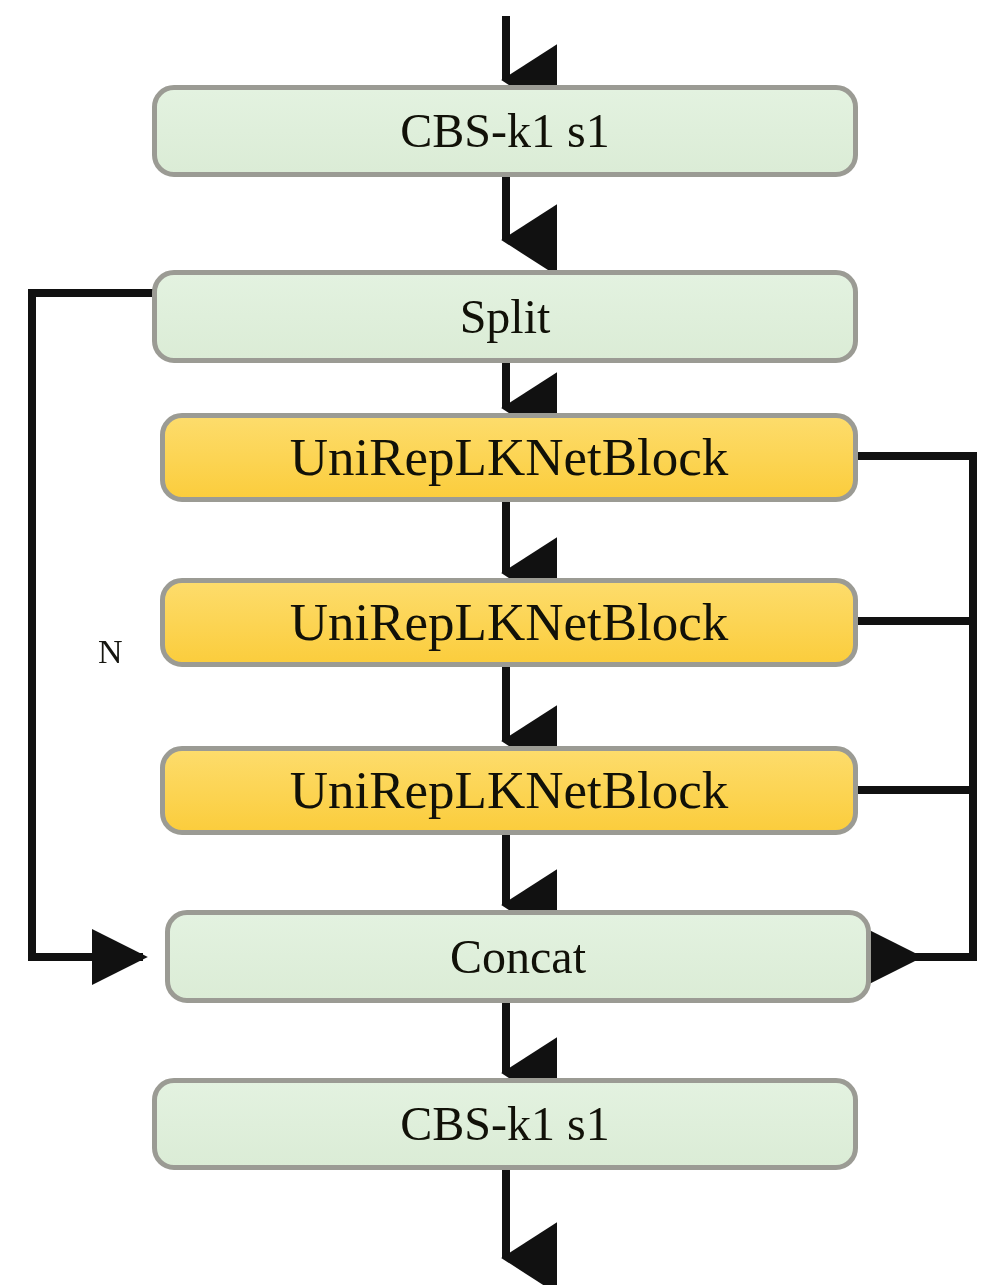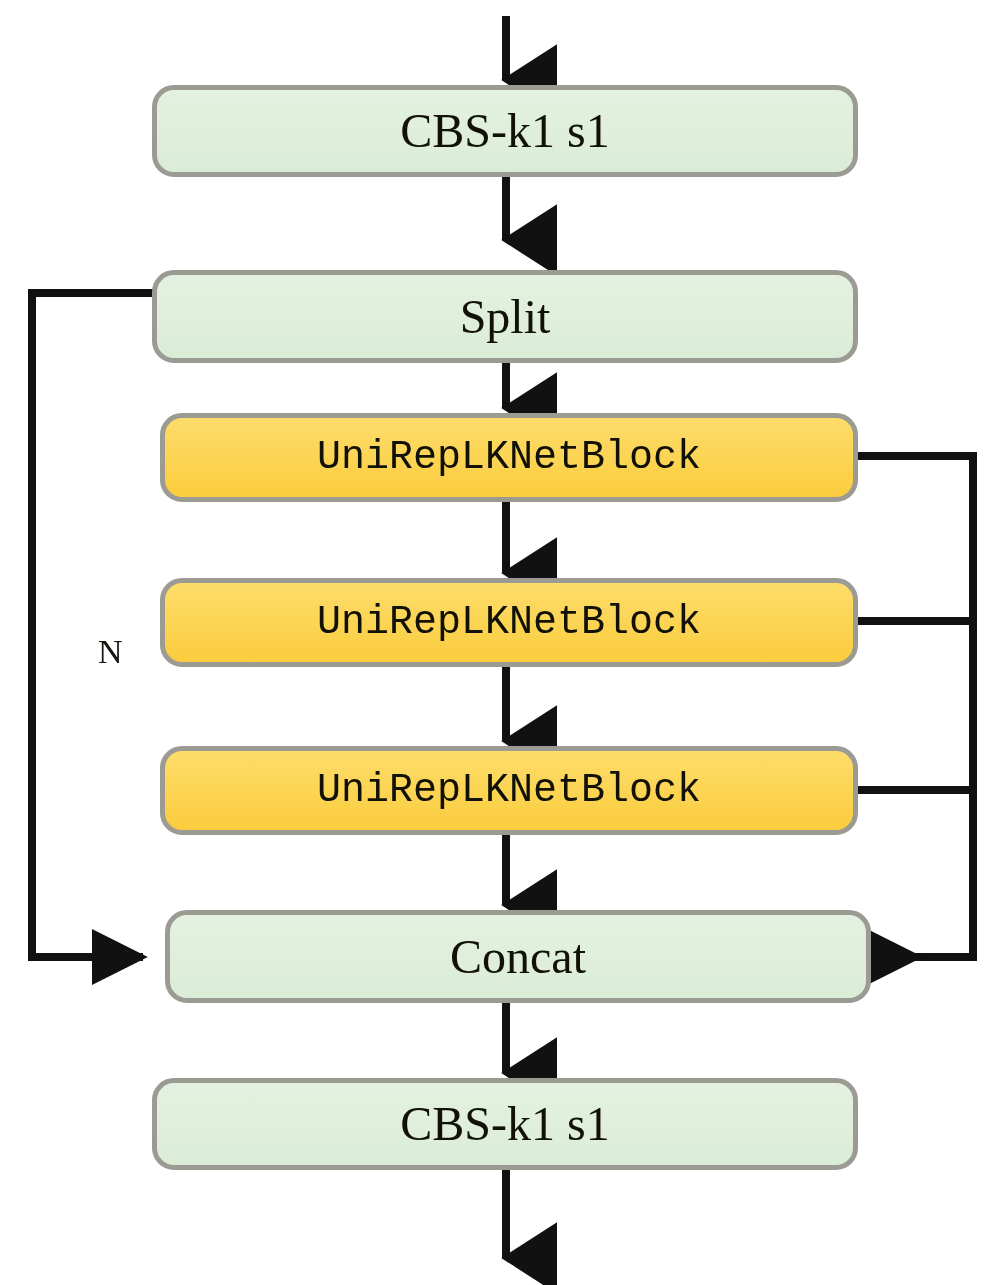--- a/index.html
+++ b/index.html
@@ -45,21 +45,21 @@
   }
   .node-yellow {
     background: #fcd44f;
     background-image: linear-gradient(180deg, #fddc6b 0%, #fbcd3d 100%);
   }
   .node-label {
     display: block;
     white-space: nowrap;
   }
   .label-big { font-size: 48px; }
-  .label-mid { font-size: 40px; font-family: Liberation Mono, monospace; }
+  .label-mid { font-size: 53px; }
   .loop-count {
     position: absolute;
     font-size: 34px;
     color: #161610;
     line-height: 1;
     user-select: none;
   }
 </style>
 </head>
 <body>

